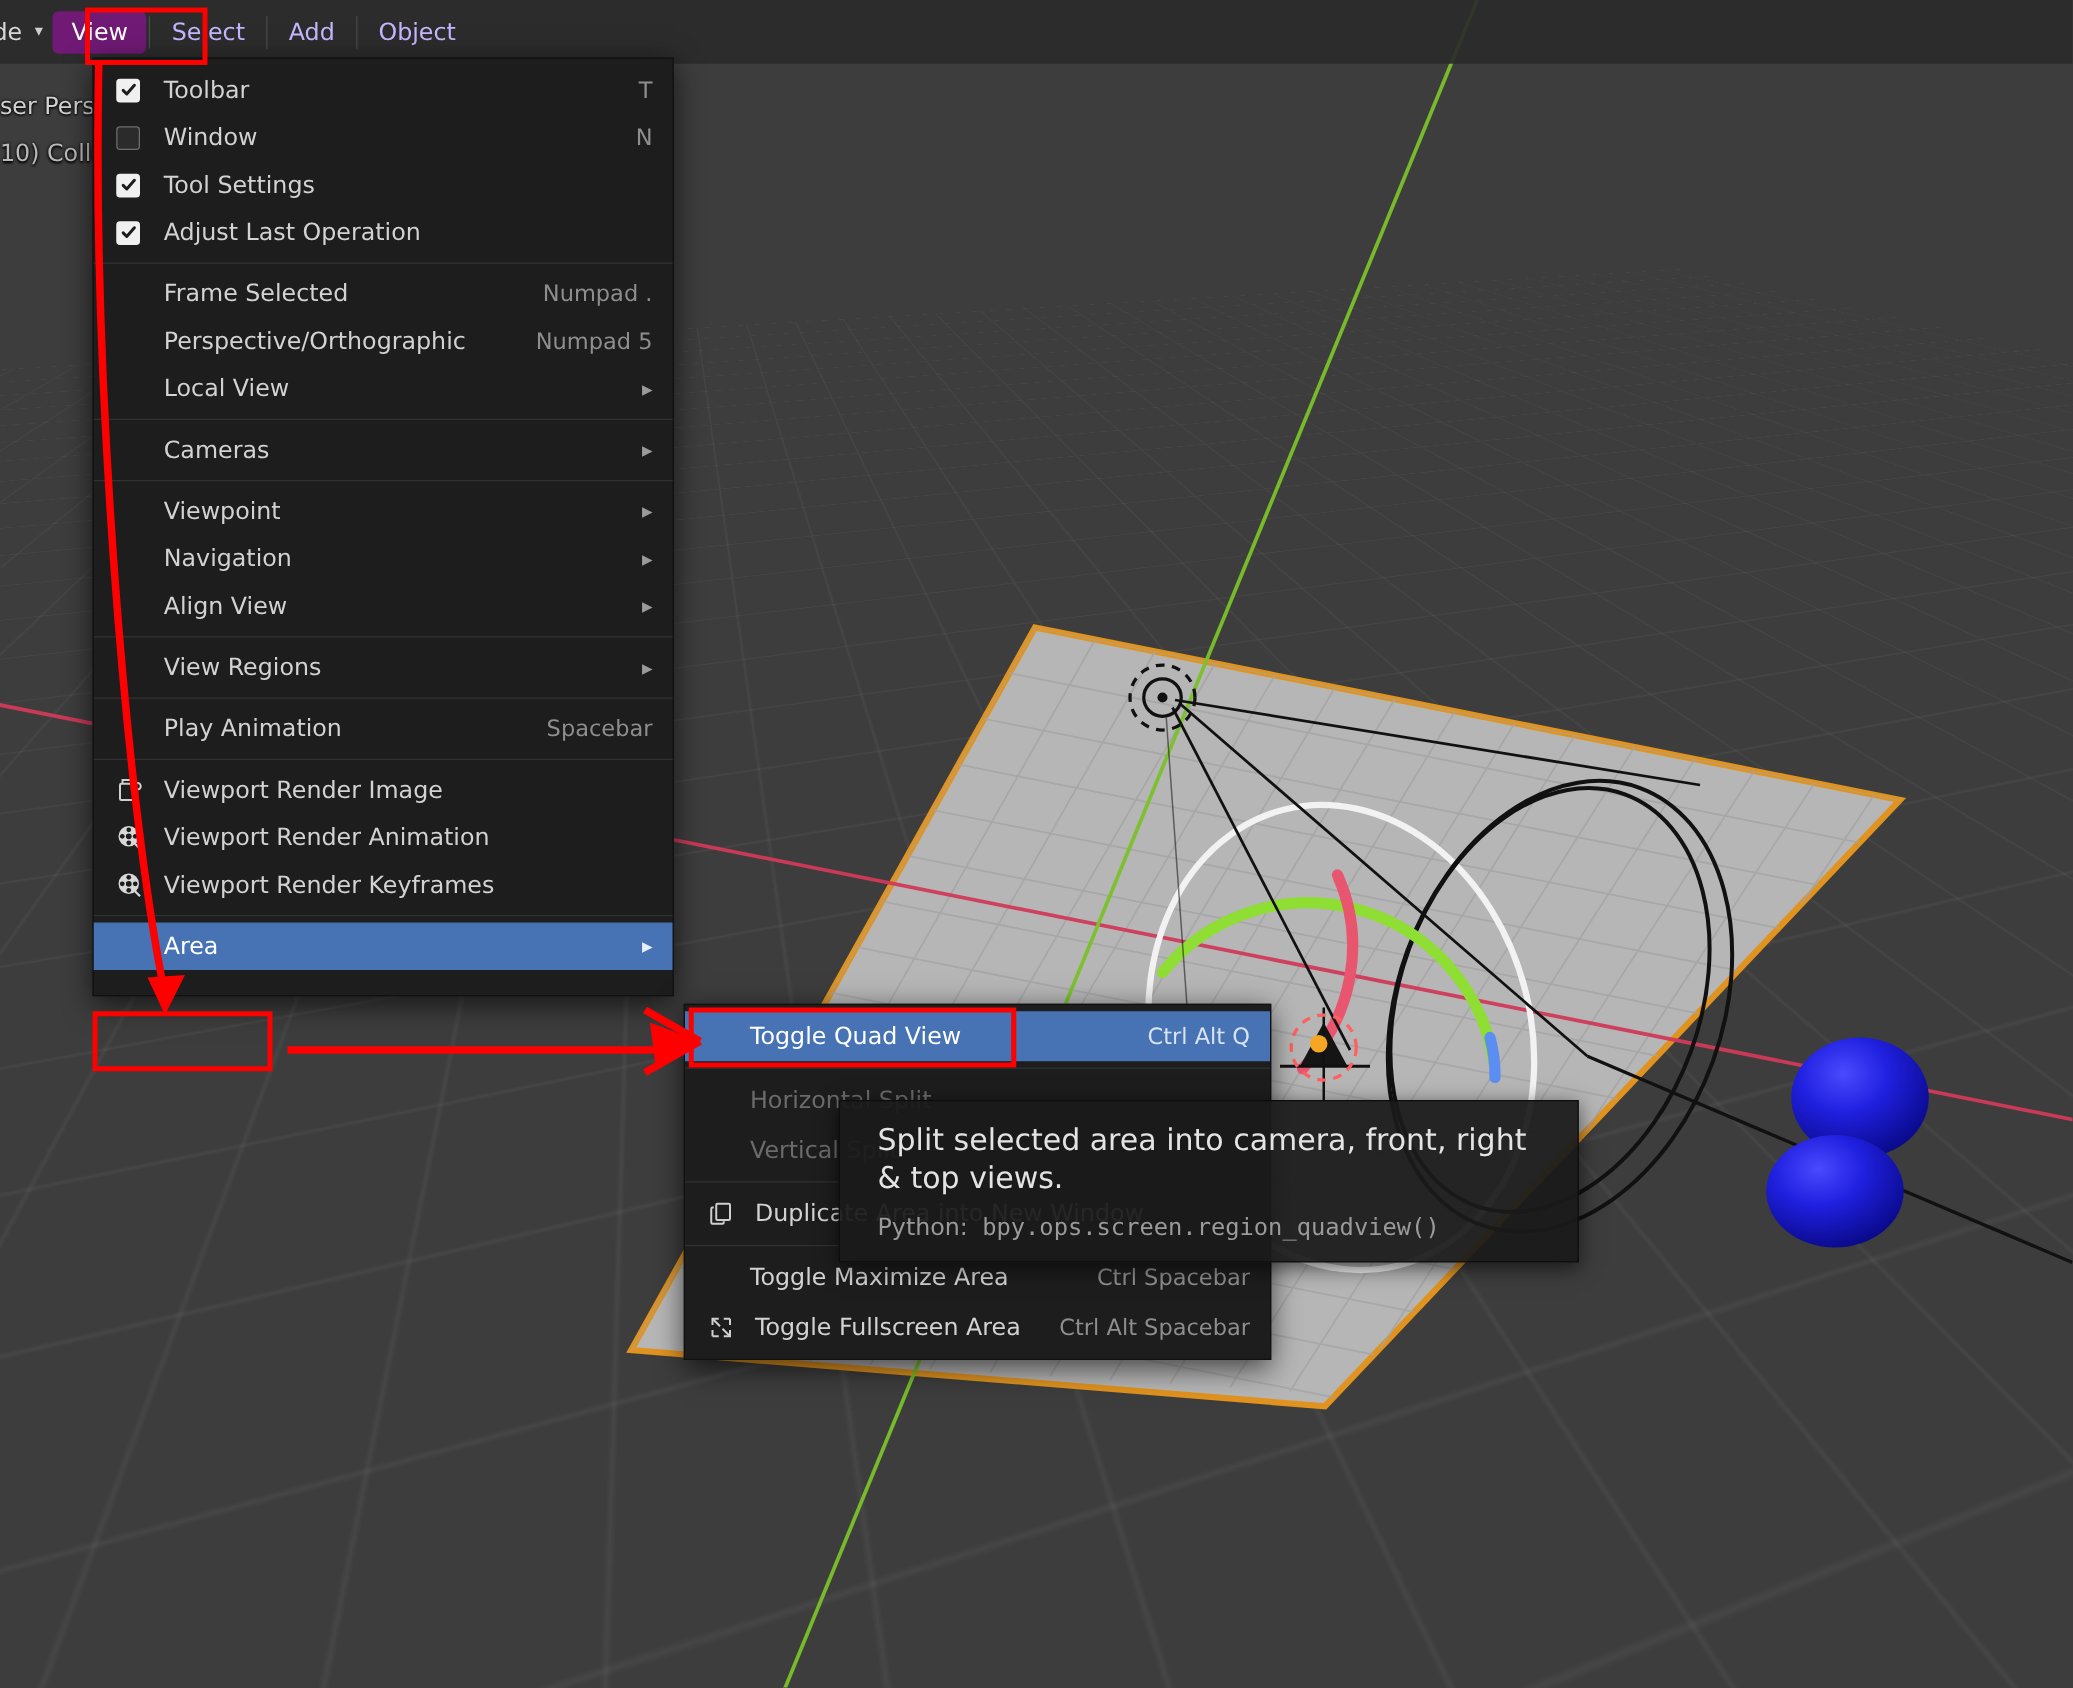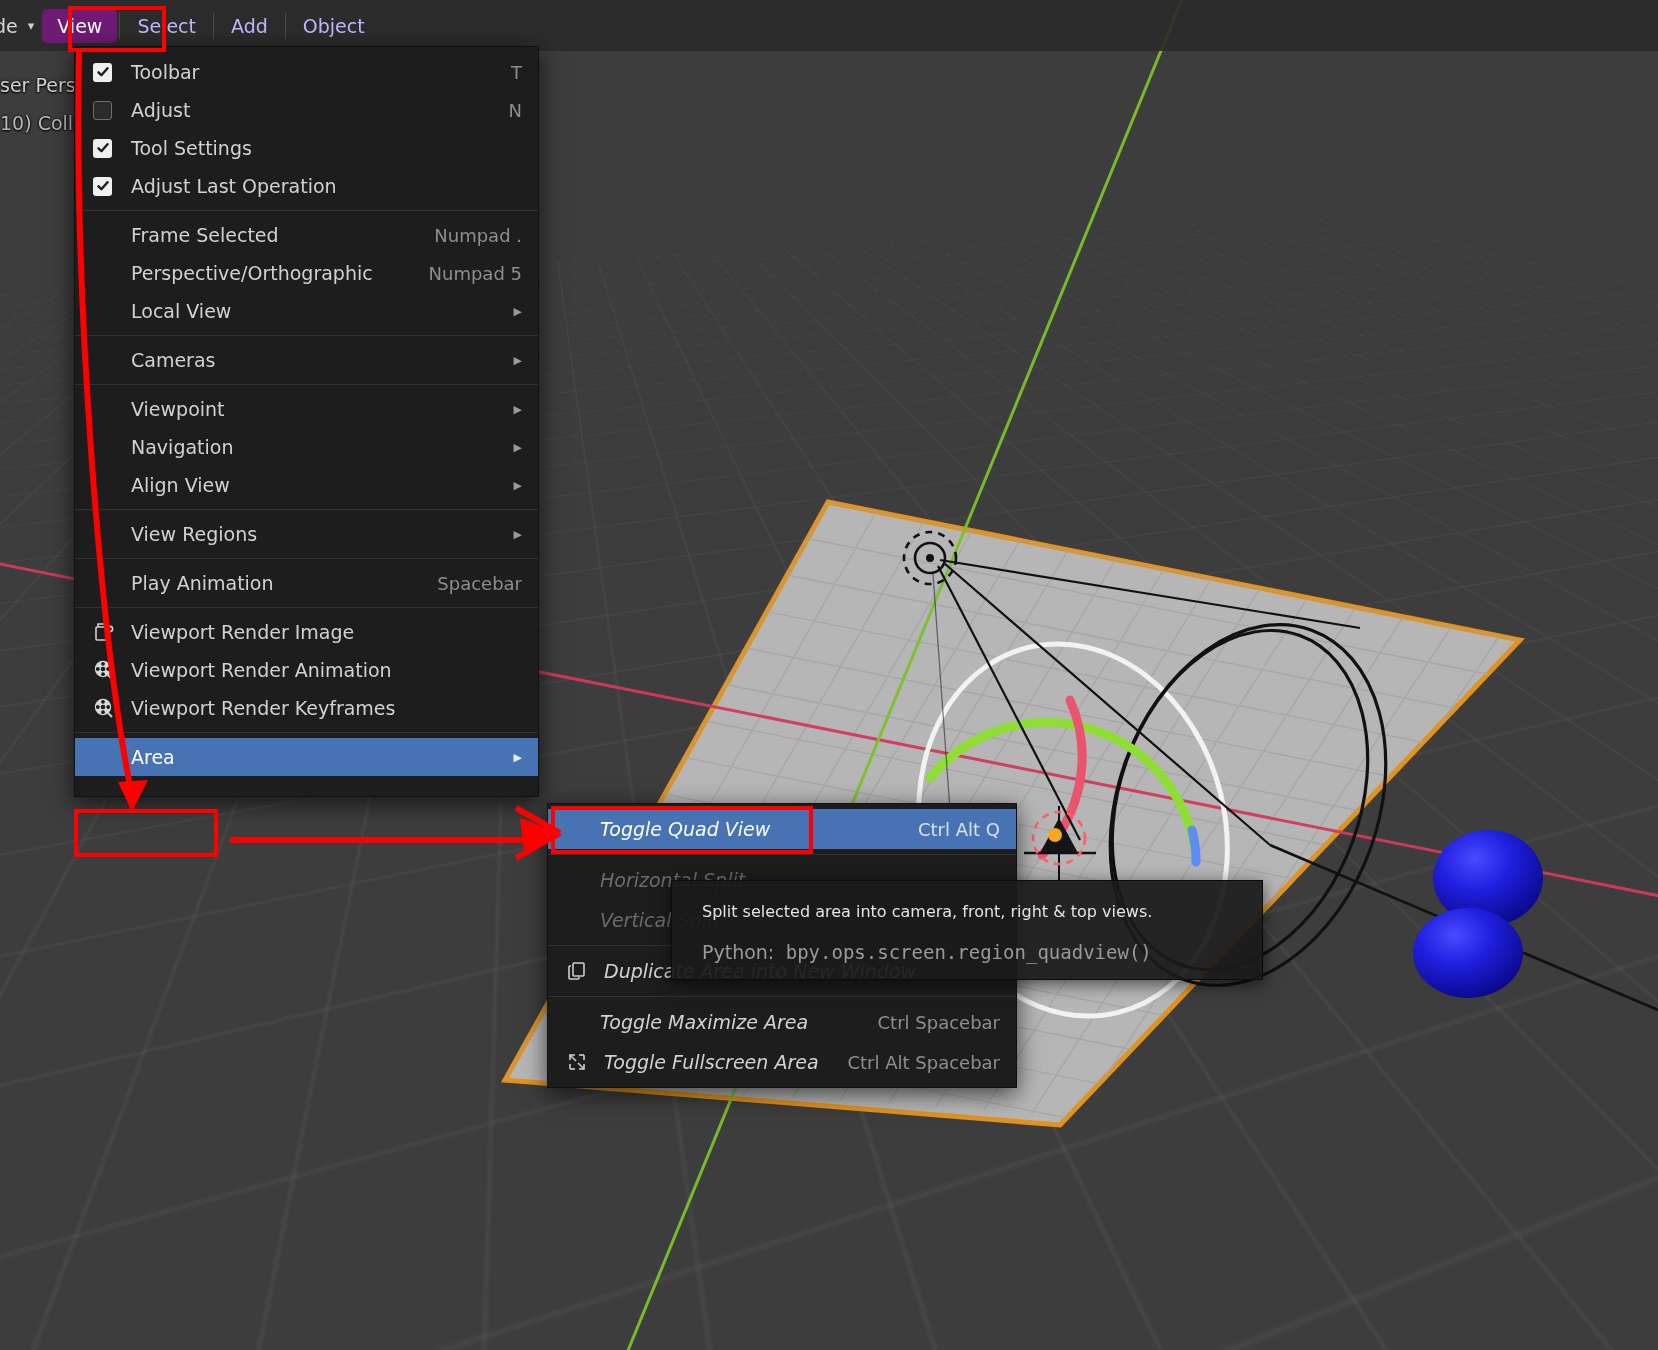--- a/index.html
+++ b/index.html
@@ -104,34 +104,34 @@
   
   .submenu {
     position: absolute; left: 547px; top: 803px; width: 470px;
     background: #1d1d1d;
     border: 1px solid #111;
     box-shadow: 0 6px 22px rgba(0,0,0,0.65);
     padding: 5px 0 5px 0;
     z-index: 45;
   }
   .submenu .mi { height: 40px; padding-left: 18px; }
-  .submenu .mi .label { padding-left: 34px; font-style: italic; }
+  .submenu .mi .label { padding-left: 34px; }
   .submenu .mi.hasicon .label { padding-left: 0; }
   .mi.disabled .label { color: #6b6b6b; }
 
   
   .tooltip {
     position: absolute; left: 671px; top: 880px; width: 592px;
     background: #1a1a1aee;
     border: 1px solid #0d0d0d;
     box-shadow: 0 4px 16px rgba(0,0,0,0.6);
     padding: 16px 22px 16px 30px;
     z-index: 60;
   }
-  .tt-main { color: #e3e3e3; font-size: 16px; line-height: 30px; }
+  .tt-main { color: #e3e3e3; font-size: 24px; line-height: 30px; }
   .tt-py {
     color: #9a9a9a; font-size: 19px; margin-top: 14px;
     font-family: "DejaVu Sans Mono", "Liberation Mono", monospace;
   }
   .tt-py .pylabel {
     font-family: "DejaVu Sans", "Liberation Sans", sans-serif;
   }
 
   
   .anno { position: absolute; z-index: 80; pointer-events: none; }
@@ -231,21 +231,21 @@
         <svg class="tick" viewBox="0 0 12 12">
             <path d="M1.5 6.3 L4.4 9.2 L10.5 2.2" fill="none" stroke="#1d1d1d" stroke-width="2.4" stroke-linecap="round" stroke-linejoin="round"></path>
           </svg>
       </span>
       <span class="label">Toolbar</span>
       <span class="shortcut">T</span>
     </div>
 
     <div class="mi checkrow">
       <span class="cbox off"></span>
-      <span class="label">Adjust</span>
+      <span class="label">Window</span>
       <span class="shortcut">N</span>
     </div>
 
     <div class="mi checkrow">
       <span class="cbox">
         <svg class="tick" viewBox="0 0 12 12">
             <path d="M1.5 6.3 L4.4 9.2 L10.5 2.2" fill="none" stroke="#1d1d1d" stroke-width="2.4" stroke-linecap="round" stroke-linejoin="round"></path>
           </svg>
       </span>
       <span class="label">Tool Settings</span>

